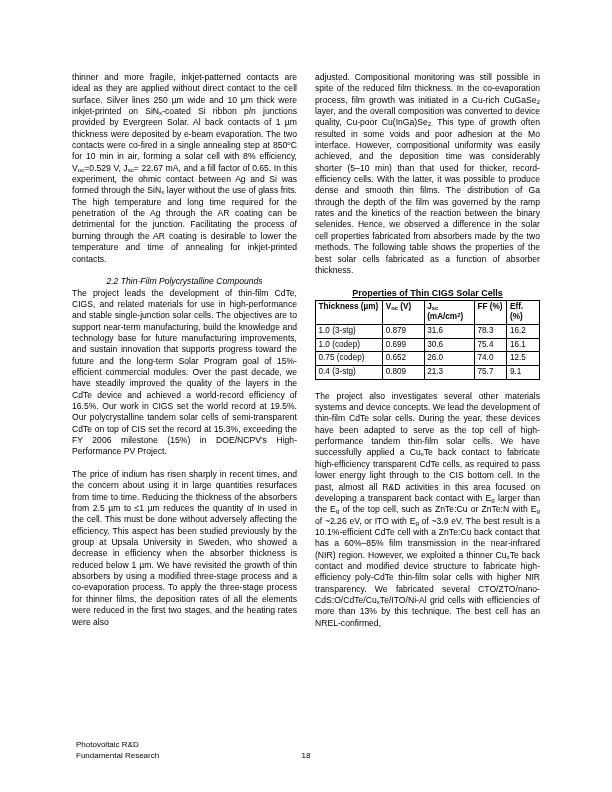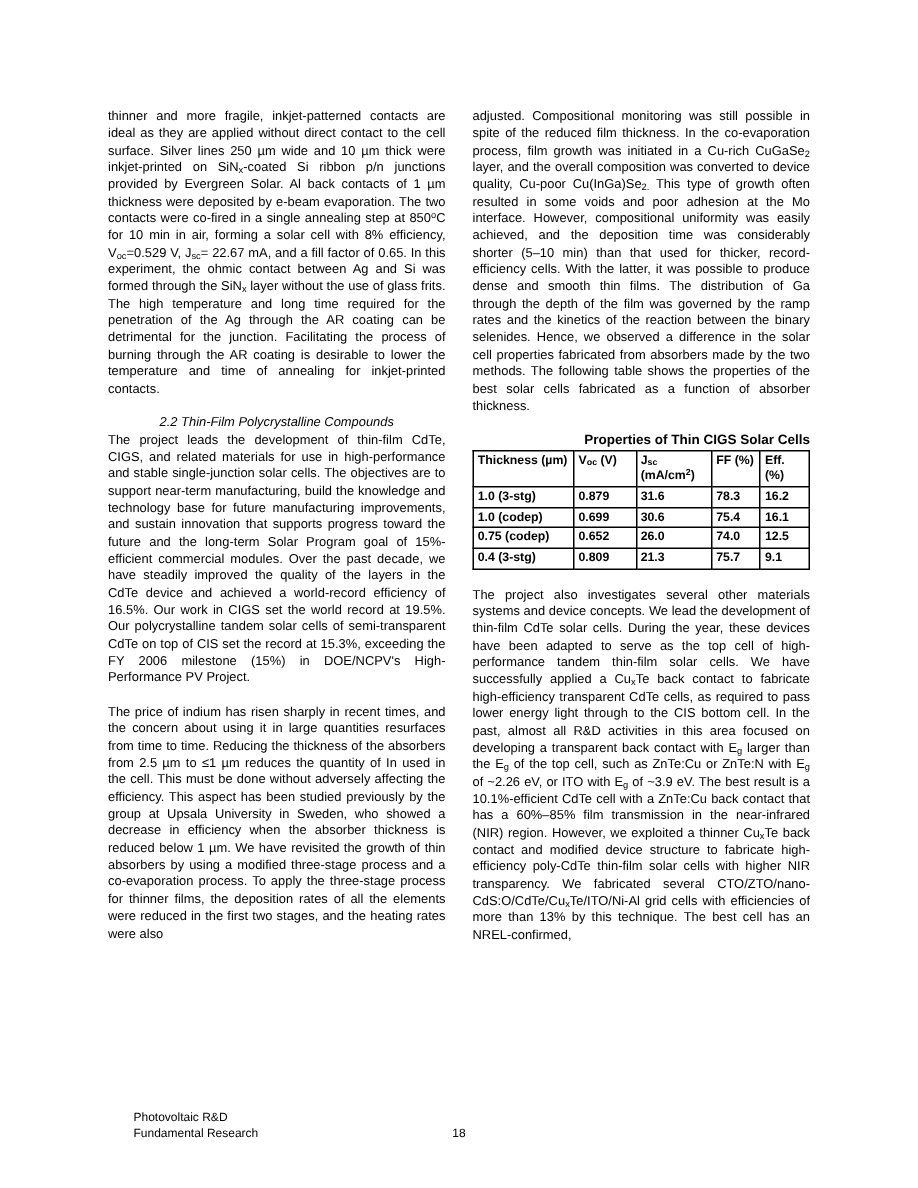--- a/index.html
+++ b/index.html
@@ -57,37 +57,38 @@
     text-align: center;
   }
   sub { font-size: 0.72em; vertical-align: -0.22em; line-height: 0; }
   sup { font-size: 0.72em; vertical-align: 0.42em; line-height: 0; }
 
   
   .table-block { margin-top: 0px; }
   .table-title {
     font-size: 9px;
     font-weight: bold;
-    text-align: right;
+    text-align: center;
     margin: 0 0 1.5px 0;
     line-height: 11px;
+    text-decoration: underline;
   }
   table.cigs {
     border-collapse: collapse;
     width: 100%;
     table-layout: fixed;
     font-size: 8.2px;
   }
   table.cigs th, table.cigs td {
     border: 1px solid #000;
     padding: 1px 2.5px 1.5px 2.5px;
     text-align: left;
     vertical-align: top;
     line-height: 10.2px;
-    font-weight: bold;
+    font-weight: normal;
   }
   table.cigs thead th {
     font-weight: bold;
   }
   col.c1 { width: 30%; }
   col.c2 { width: 18.5%; }
   col.c3 { width: 22.5%; }
   col.c4 { width: 14.5%; }
   col.c5 { width: 14.5%; }
 
@@ -97,21 +98,21 @@
   .footer {
     position: absolute;
     left: 72px;
     top: 740px;
     width: 468px;
     font-size: 8px;
     line-height: 10.6px;
   }
   .footer-left {
     position: absolute;
-    left: 17px;
+    left: 4px;
     top: 0;
     text-align: left;
     white-space: pre-line;
   }
   .footer-page {
     position: absolute;
     left: 0;
     top: 10.6px;
     width: 468px;
     text-align: center;

